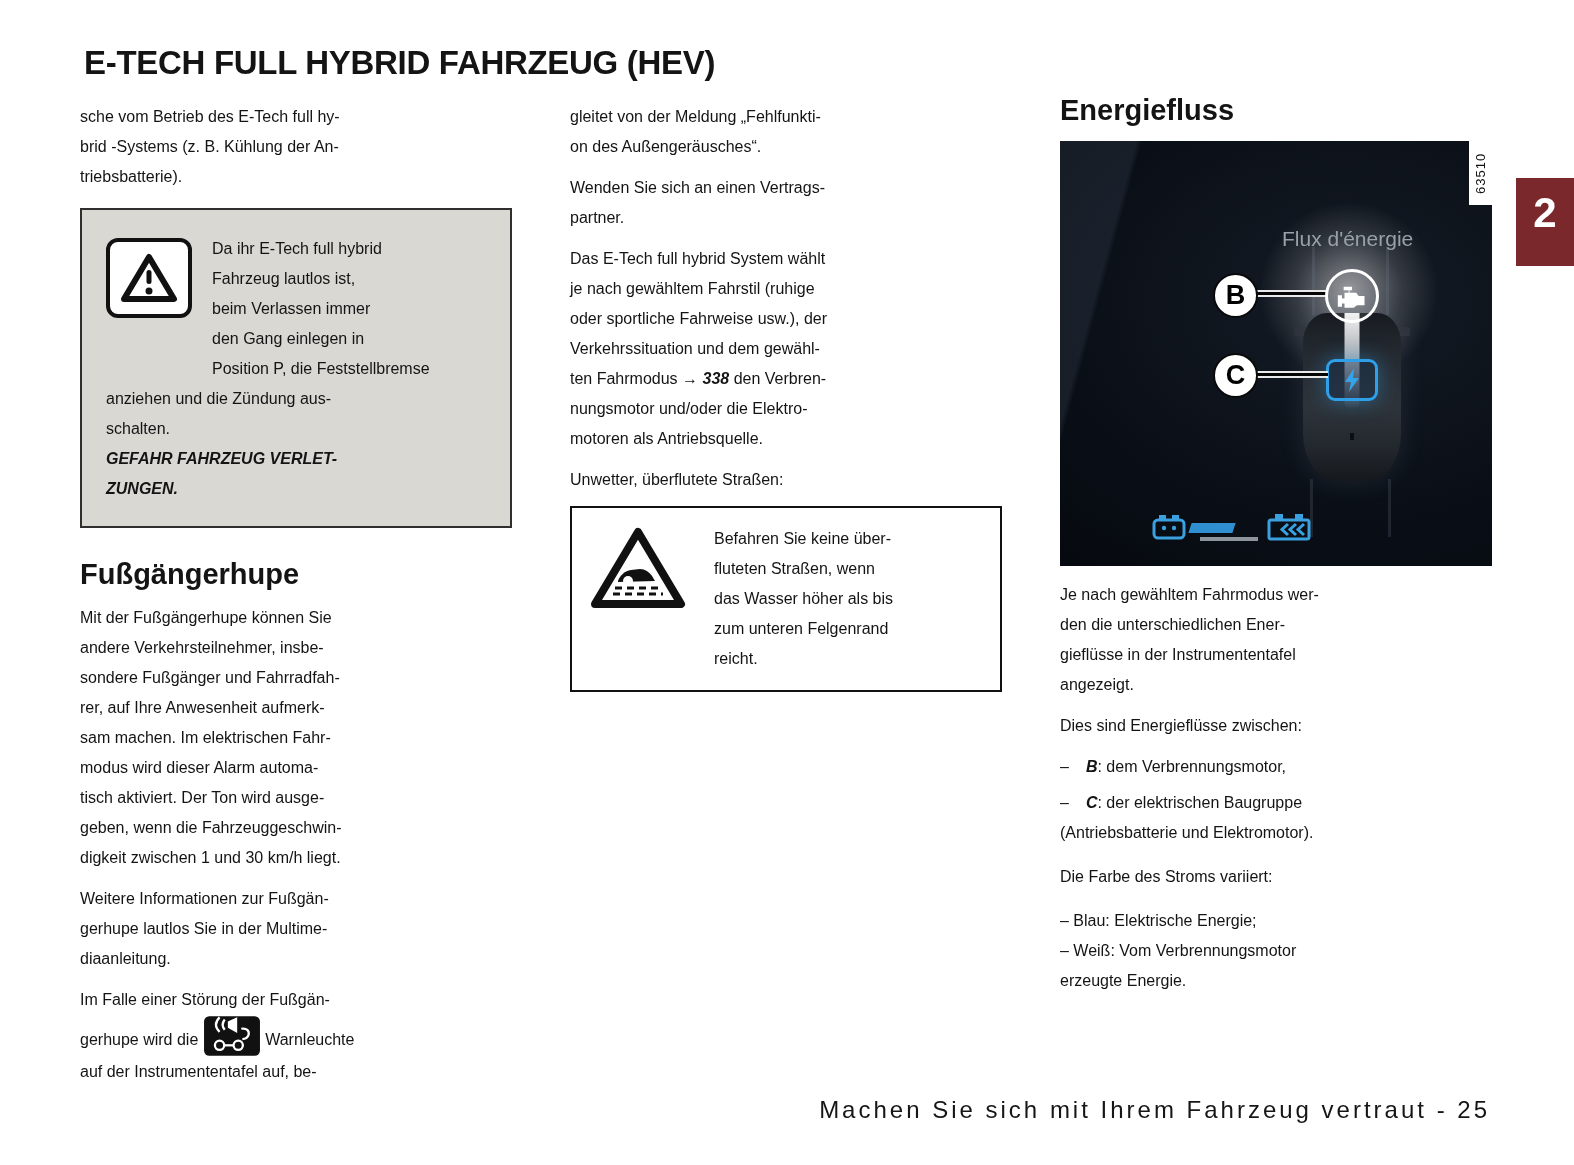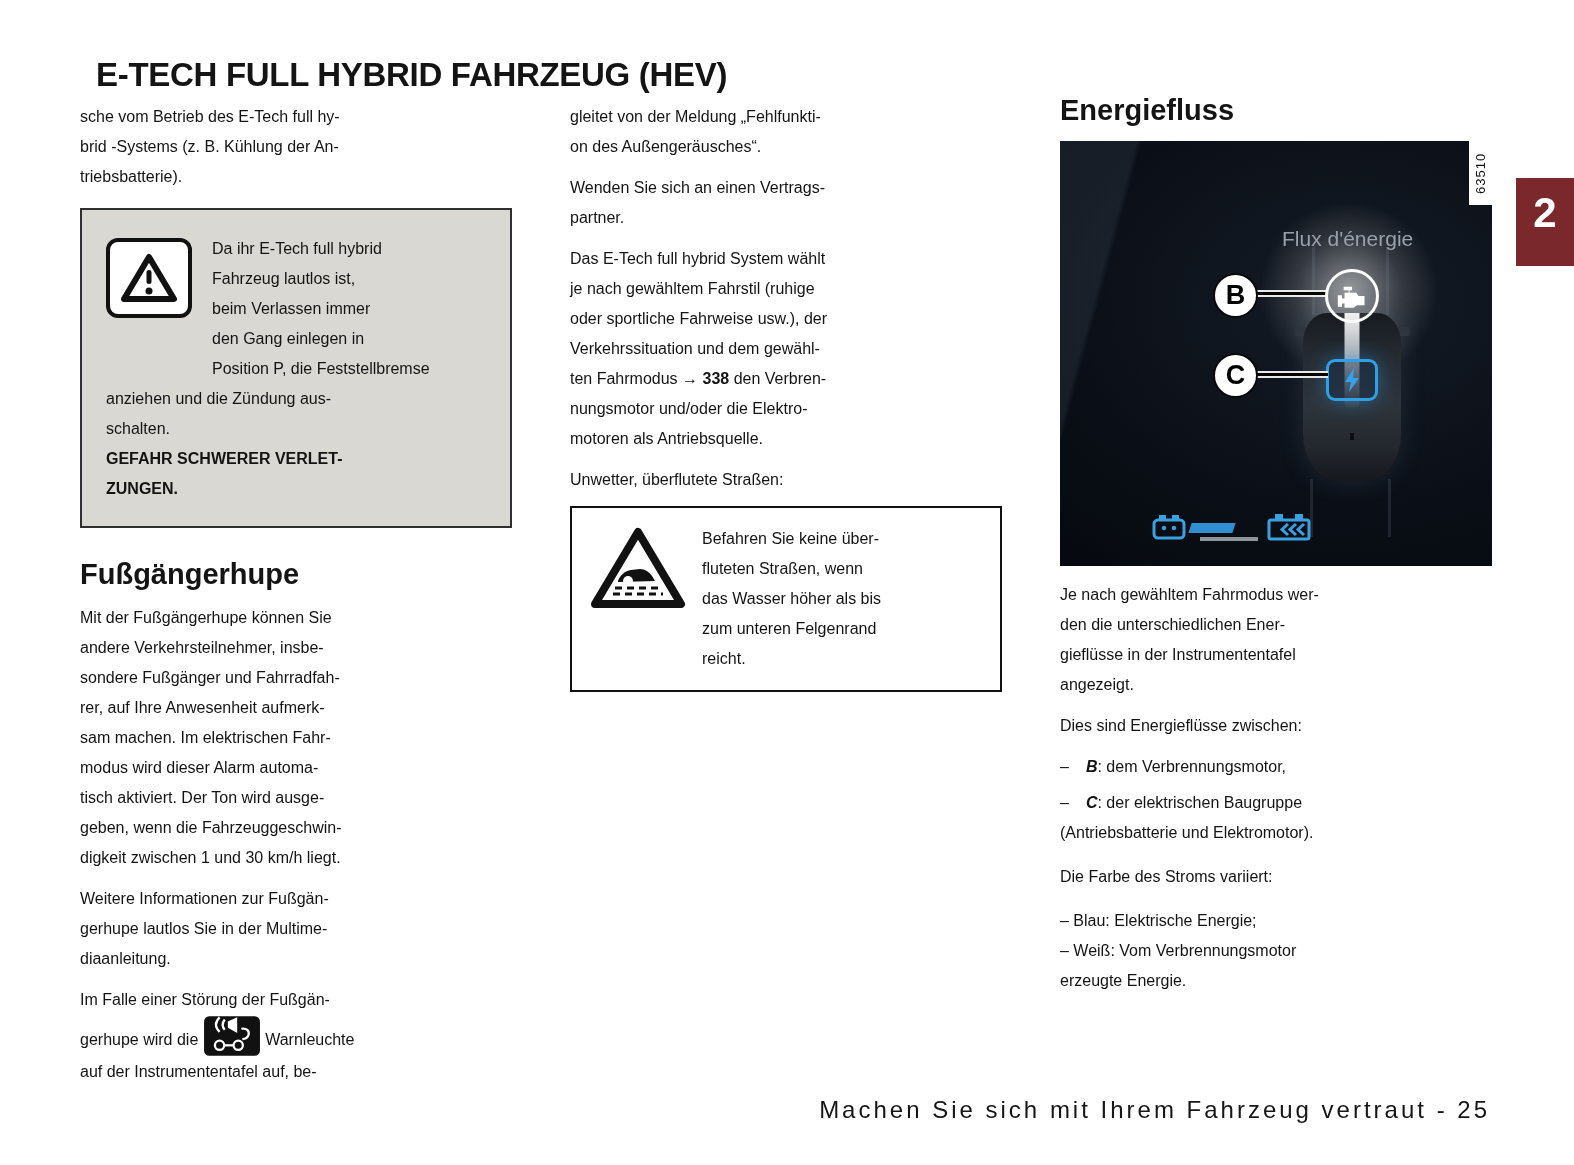--- a/index.html
+++ b/index.html
@@ -1,36 +1,36 @@
 <!DOCTYPE html>
 <html><head>
 <meta charset="utf-8">
 <style>
   html,body{margin:0;padding:0;background:#ffffff;}
   .page{position:relative;width:1574px;height:1165px;background:#ffffff;
         font-family:"Liberation Sans",sans-serif;color:#141414;overflow:hidden;}
-  h1{position:absolute;left:80px;top:40px;margin:16px;font-size:33px;font-weight:700;letter-spacing:-.3px;}
+  h1{position:absolute;left:80px;top:40px;margin:4px;font-size:33px;font-weight:700;letter-spacing:-.3px;}
   .col{position:absolute;top:102px;width:432px;}
   .col1{left:80px;}
   .col2{left:570px;}
   .col3{left:1060px;top:94px;}
   p{margin:0 0 11px;font-size:16px;line-height:30px;}
   .pre{white-space:pre;}
   h2{font-size:29px;font-weight:700;margin:22px 0 12px;}
   .col h2.first{margin-top:0;}
-  strong{font-weight:700;}
+  strong{font-weight:700;font-style:italic;}
   .bb{display:block;white-space:pre;}
   
   .warnbox1{border:2px solid #2f2f2f;background:#d9d8d3;padding:24px 24px 22px;margin:16px 0 0;}
   .warnbox1 p{margin:0;}
   .warn-sq{float:left;width:78px;height:72px;background:#fff;border:4px solid #111;border-radius:12px;
            margin:4px 20px 48px 0;display:flex;align-items:center;justify-content:center;}
   .wb1-after{margin-top:30px !important;}
   
-  .warnbox2{display:flex;gap:16px;border:2px solid #111;background:#fff;padding:16px 18px;margin-top:8px;align-items:flex-start;}
+  .warnbox2{display:flex;gap:28px;border:2px solid #111;background:#fff;padding:16px 18px;margin-top:8px;align-items:flex-start;}
   .warnbox2 p{margin:0;}
   .tell-icon{display:inline-block;width:58px;height:42px;vertical-align:-12px;}
   
   .figure{position:relative;width:432px;height:425px;margin-top:14px;overflow:hidden;
           background:radial-gradient(120% 90% at 66% 38%, #151b25 0%, #0a0f17 55%, #04070c 100%);}
   .fig-band{position:absolute;inset:0;background:linear-gradient(105deg, rgba(150,170,200,0.10) 0%, rgba(150,170,200,0.10) 14%, rgba(150,170,200,0) 15%);}
   .fig-glow{position:absolute;left:199px;top:60px;width:180px;height:180px;border-radius:50%;
             background:radial-gradient(circle, rgba(255,255,255,.5) 0%, rgba(255,255,255,.14) 42%, rgba(255,255,255,0) 70%);}
   .fig-code{position:absolute;top:0;right:0;width:23px;height:64px;background:#fff;color:#111;
             font-size:13px;writing-mode:vertical-rl;transform:rotate(180deg);
@@ -99,21 +99,21 @@
             <rect x="27.5" y="19" width="5" height="14" rx="2.5" fill="#111"></rect>
             <circle cx="30" cy="40" r="3.5" fill="#111"></circle>
           </svg>
         </span>
       <p class="pre"><span>Da ihr E-Tech full hybrid
 Fahrzeug lautlos ist,
 beim Verlassen immer
 den Gang einlegen in
 Position P, die Feststellbremse
 anziehen und die Zündung aus-
-schalten.</span><strong class="bb">GEFAHR SCHWERER VERLET-
+schalten.</span><strong class="bb">GEFAHR FAHRZEUG VERLET-
 ZUNGEN.</strong></p>
     </div>
 
     <h2 class="wb1-after">Fußgängerhupe</h2>
     <p class="pre">Mit der Fußgängerhupe können Sie
 andere Verkehrsteilnehmer, insbe-
 sondere Fußgänger und Fahrradfah-
 rer, auf Ihre Anwesenheit aufmerk-
 sam machen. Im elektrischen Fahr-
 modus wird dieser Alarm automa-

